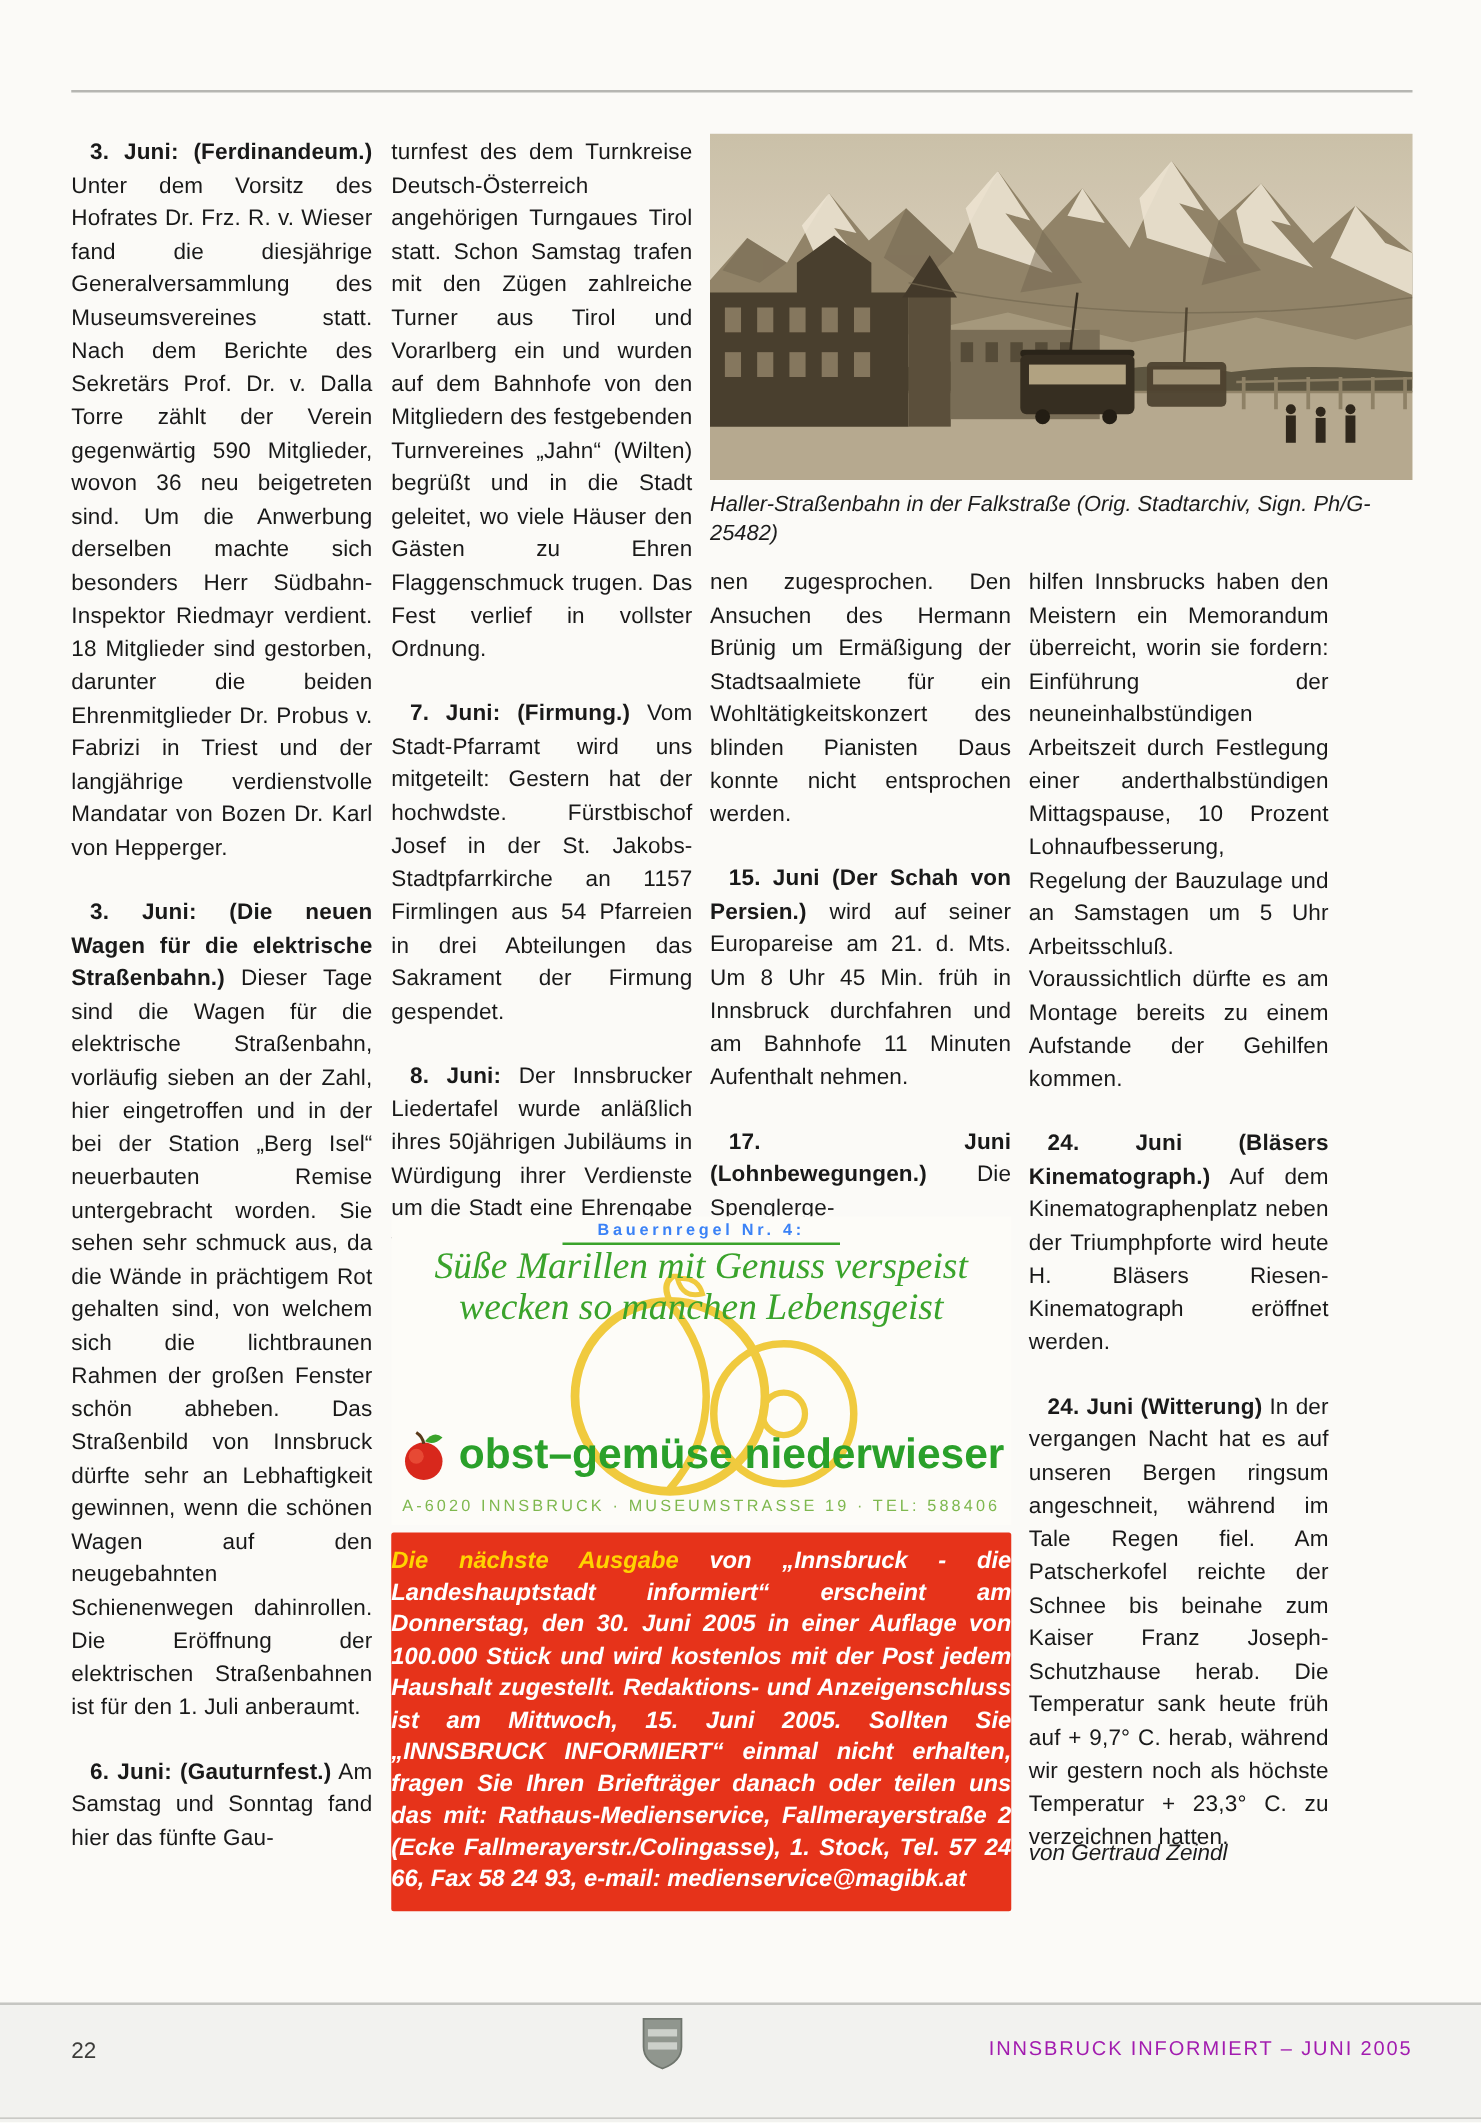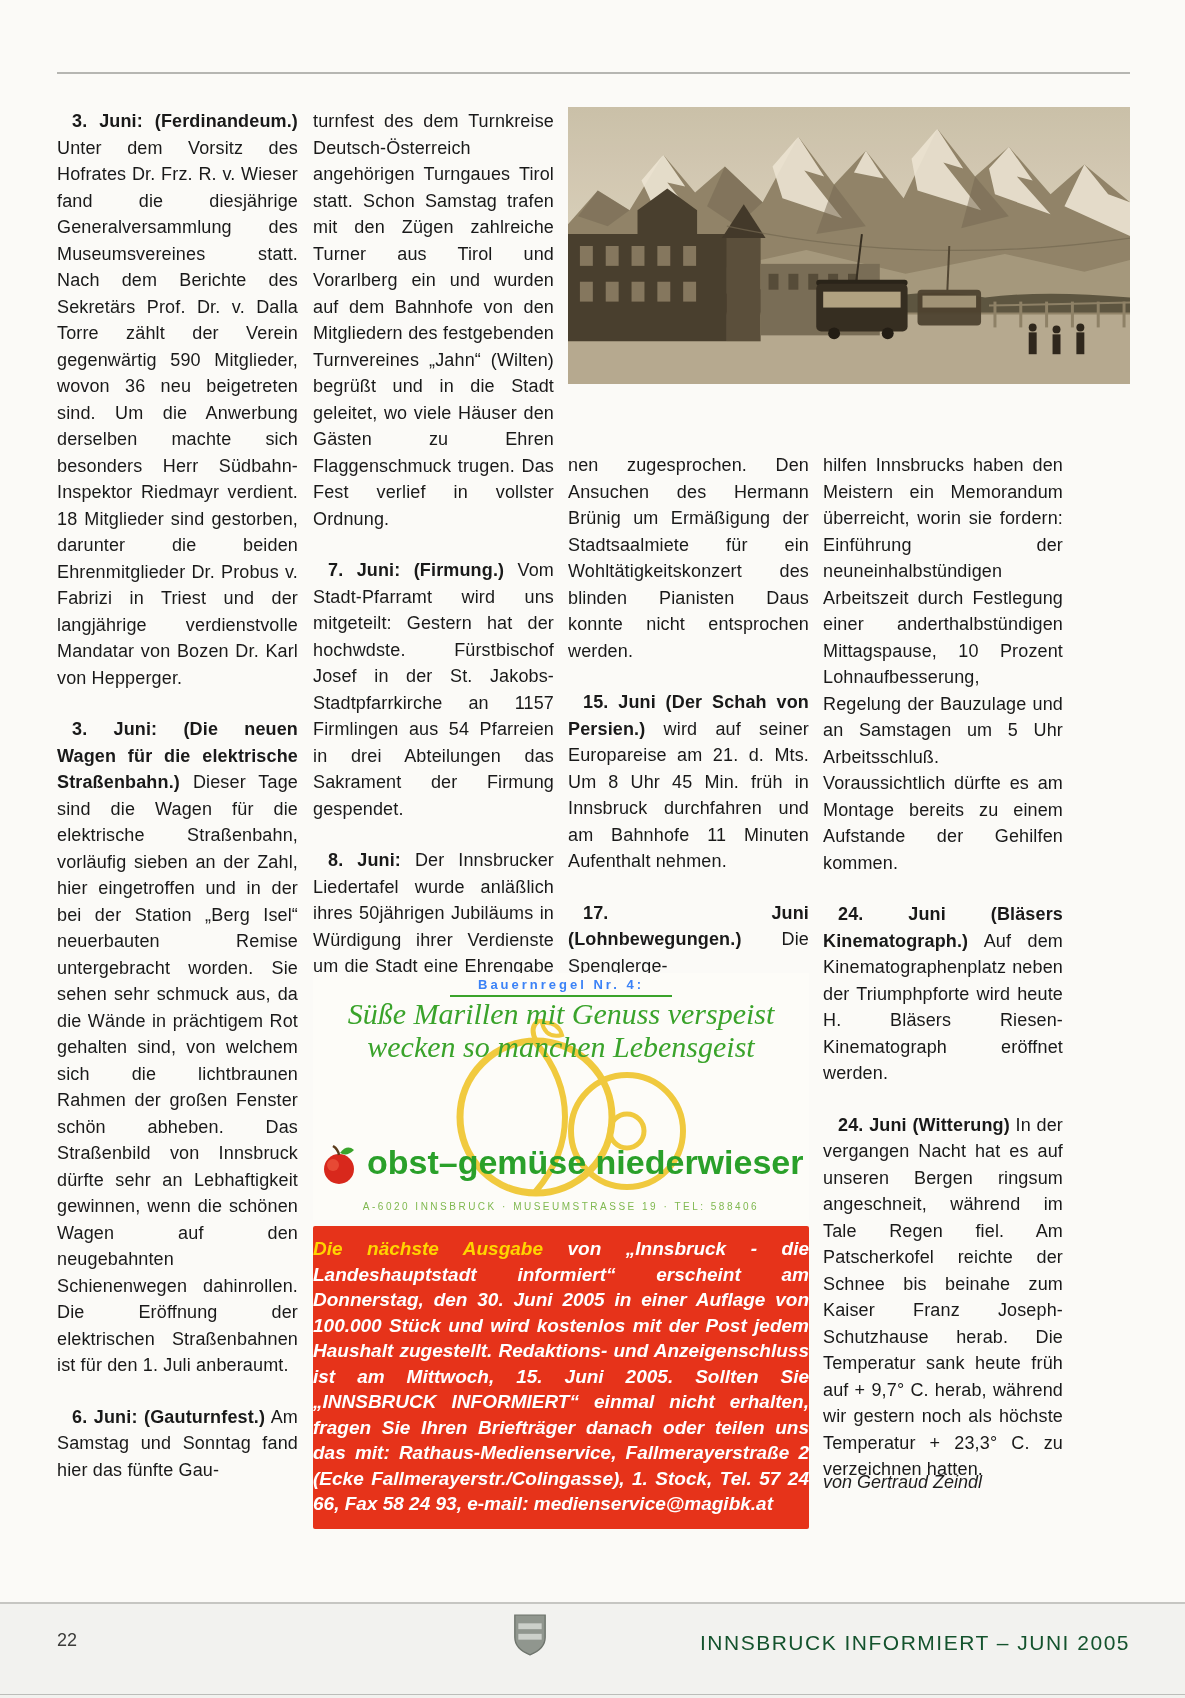--- a/index.html
+++ b/index.html
@@ -61,21 +61,21 @@
   .ad-slogan {
     position:relative; z-index:2; text-align:center;
     font-family:"Liberation Serif", serif; font-style:italic;
     font-size:30px; line-height:33px; color:#3aa32b;
   }
   .ad-brand-row { position:absolute; z-index:2; left:0; right:0; bottom:34px; text-align:center; white-space:nowrap; }
   .apple { width:40px; height:44px; vertical-align:-12px; margin-right:4px; }
   .ad-brand { font-weight:bold; font-size:34px; color:#2aa02a; }
   .ad-address {
     position:absolute; z-index:2; left:0; right:0; bottom:8px; text-align:center;
-    font-size:10px; letter-spacing:2.5px; color:#7fb84f;
+    font-size:13px; letter-spacing:2.5px; color:#7fb84f;
   }
 
   
   .infobox {
     position:absolute; left:313px; top:1226px; width:496px;
     background:#e6331a; border-radius:2px; padding:10px 0 12px;
     font-weight:bold; font-style:italic; font-size:19px; line-height:25.5px;
     color:#ffffff; text-align:justify;
   }
   .infobox .hl { color:#ffd400; }
@@ -89,21 +89,21 @@
   
   .footer {
     position:absolute; left:0; right:0; top:1602px; bottom:0;
     background:#f2f2ef; border-top:2px solid #c6c6c2;
   }
   .footer-line { position:absolute; left:0; right:0; bottom:3px; height:1px; background:#bdbdb9; }
   .page-number { position:absolute; left:57px; top:26px; font-size:18px; color:#3c3c3a; }
   .coat { position:absolute; left:512px; top:10px; width:36px; height:42px; }
   .journal {
     position:absolute; right:55px; top:27px;
-    font-size:21px; letter-spacing:1.5px; color:#14532d;
+    font-size:16px; letter-spacing:1.5px; color:#a21caf;
   }
 </style>
 </head>
 <body>
 
 <div class="page">
 
   <div class="header-rule"></div>
 
   <section class="col col1">
@@ -213,20 +213,21 @@
         <circle cx="468" cy="222" r="4"></circle>
           <rect x="464" y="227" width="8" height="22"></rect>
         <circle cx="492" cy="224" r="4"></circle>
           <rect x="488" y="229" width="8" height="20"></rect>
         <circle cx="516" cy="222" r="4"></circle>
           <rect x="512" y="227" width="8" height="22"></rect>
       </g>
       <rect width="566" height="279" fill="#c49a5e" opacity="0.07"></rect>
     </svg>
   </figure>
+  <div class="caption">Haller-Straßenbahn in der Falkstraße (Orig. Stadtarchiv, Sign. Ph/G-25482)</div>
 
   <section class="col col3">
     <p class="para cont">
       <span>nen zugesprochen. Den Ansuchen des Hermann Brünig um Ermäßigung der Stadtsaalmiete für ein Wohltätigkeitskonzert des blinden Pianisten Daus konnte nicht entsprochen werden.</span>
     </p>
     <p class="para">
       <b class="lead">15. Juni (Der Schah von Persien.)</b>
       <span>wird auf seiner Europareise am 21. d. Mts. Um 8 Uhr 45 Min. früh in Innsbruck durchfahren und am Bahnhofe 11 Minuten Aufenthalt nehmen.</span>
     </p>
     <p class="para">

